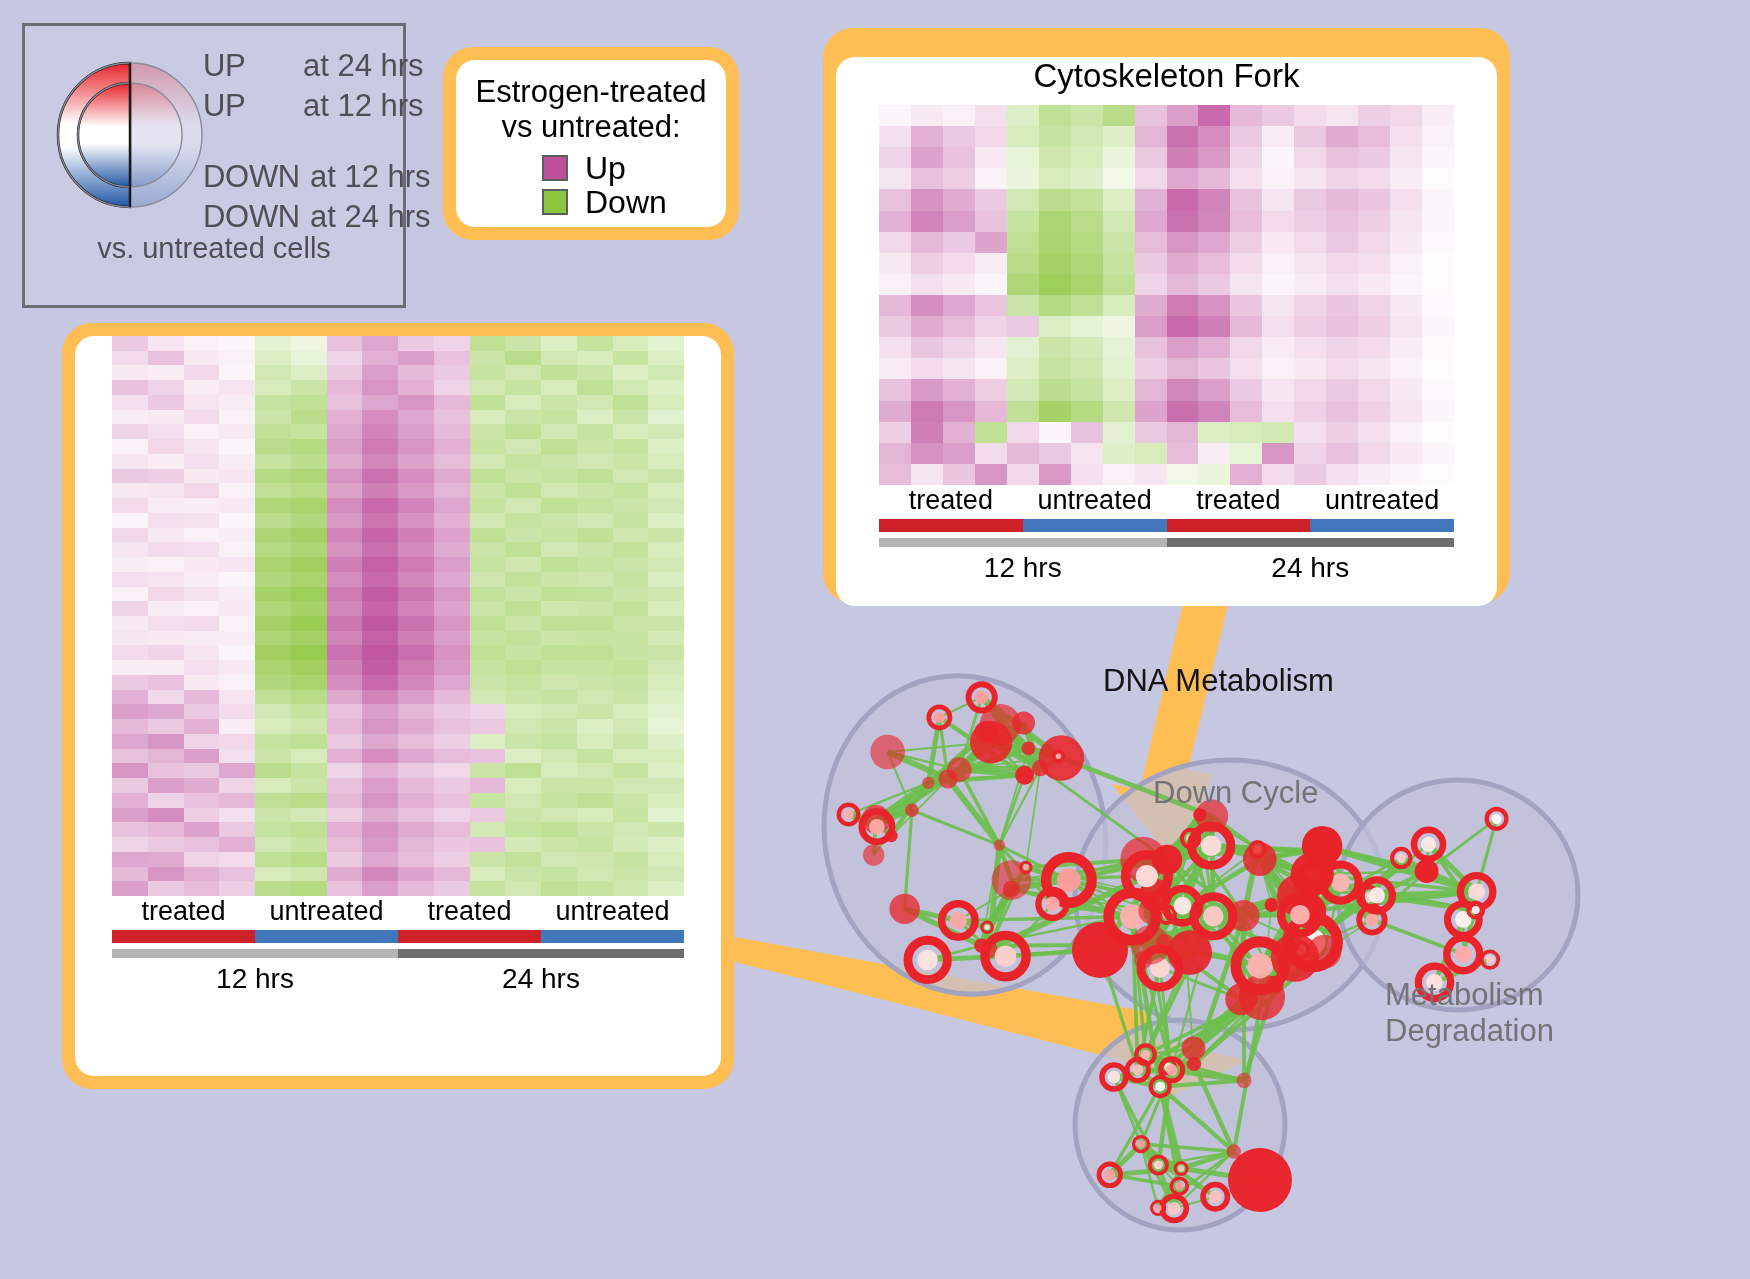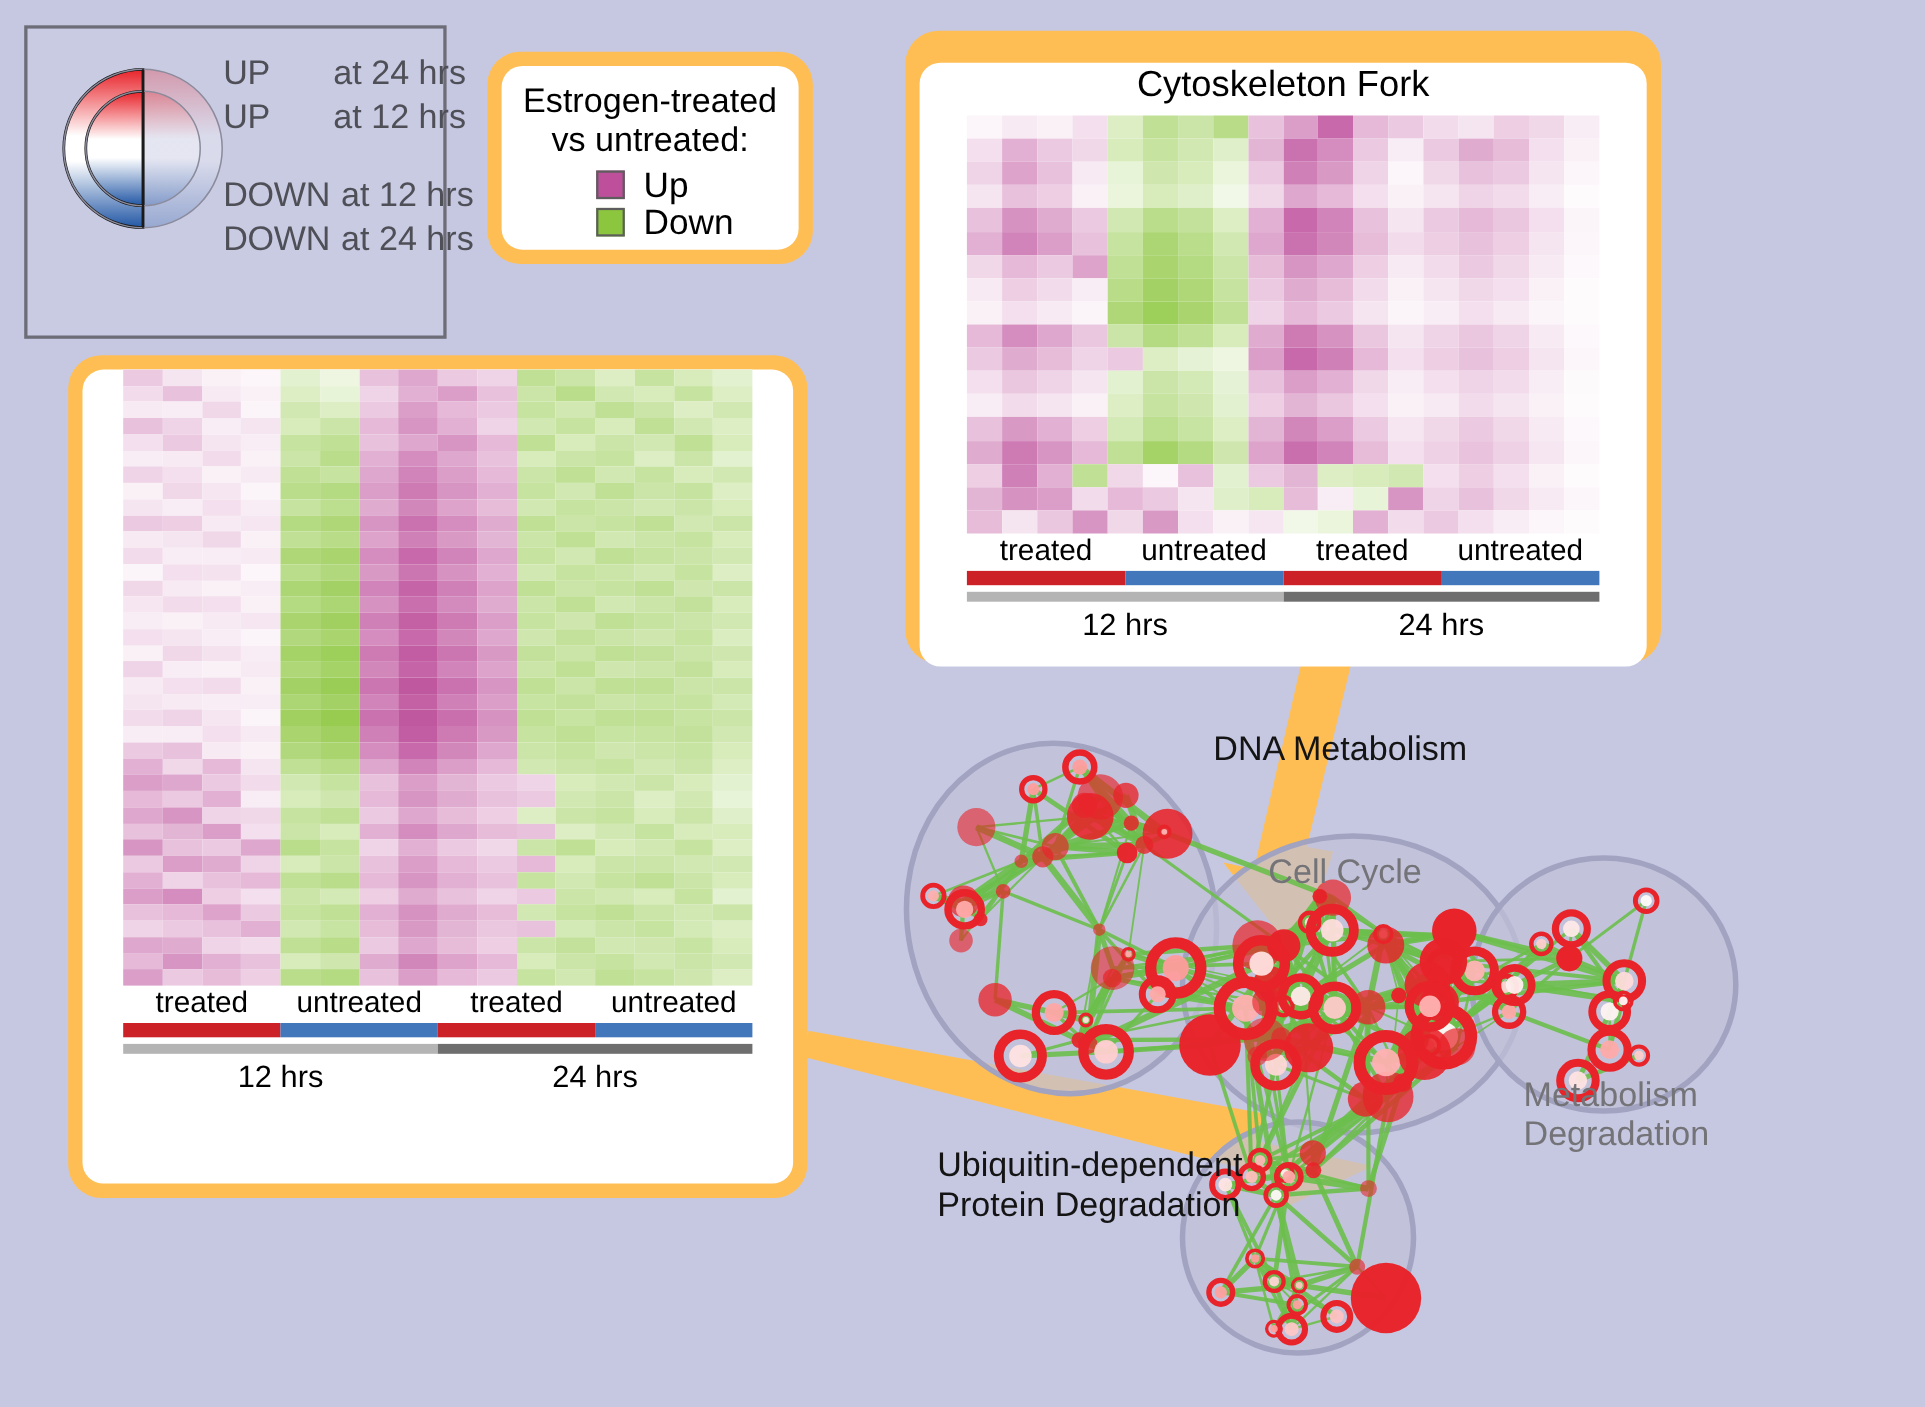--- a/index.html
+++ b/index.html
@@ -148,20 +148,21 @@
   <div class="wheel-lbl" style="left:178px; top:62px;">UP</div>
   <div class="wheel-time" style="left:278px; top:62px;">at 12 hrs</div>
 
   <div class="wheel-lbl" style="left:178px; top:133px;">DOWN</div>
   <div class="wheel-time" style="left:285px; top:133px;">at 12 hrs</div>
 
   <div class="wheel-lbl" style="left:178px; top:173px;">DOWN</div>
   <div class="wheel-time" style="left:285px; top:173px;">at 24 hrs</div>
 
   <div id="wheel-footer">
+    <div>vs. untreated cells</div>
   </div>
 </div>
 
 <div id="key-card" class="card">
   <div class="card-inner">
     <div class="key-title">
       <div>Estrogen-treated</div>
       <div>vs untreated:</div>
     </div>
     <div class="key-rows">
@@ -1756,22 +1757,18 @@
       <circle cx="323.9757033039094" cy="471.93523330905117" r="12.06216430946354" fill="none" stroke="#e8232a" stroke-width="5.427973939258593"></circle>
       <circle cx="323.9757033039094" cy="471.93523330905117" r="6.272325440921041" fill="rgba(255,228,228,0.95)"></circle>
       <circle cx="381.6368793623948" cy="464.85620069456684" r="11.033584597070508" fill="none" stroke="#e8232a" stroke-width="4.965113068681728"></circle>
       <circle cx="381.6368793623948" cy="464.85620069456684" r="5.737463990476664" fill="rgba(255,169,169,0.95)"></circle>
       <circle cx="403.9743612221564" cy="458.91102481351265" r="7.211362839309202" fill="#e8232a" fill-opacity="0.90"></circle>
       <circle cx="310" cy="345" r="28" fill="#e8232a" fill-opacity="0.98"></circle>
       <circle cx="470" cy="575" r="32" fill="#e8232a" fill-opacity="0.98"></circle>
     </svg>
 
   <div class="net-label" id="lbl-dna">DNA Metabolism</div>
-  <div class="net-label" id="lbl-cc">Cell Cycle</div>
+  <div class="net-label" id="lbl-cc">Down Cycle</div>
   <div class="net-label" id="lbl-mt">
     <div>Metabolism</div>
     <div>Degradation</div>
   </div>
-  <div class="net-label" id="lbl-ub">
-    <div>Ubiquitin-dependent</div>
-    <div>Protein Degradation</div>
-  </div>
 </div>
 
 </body></html>

